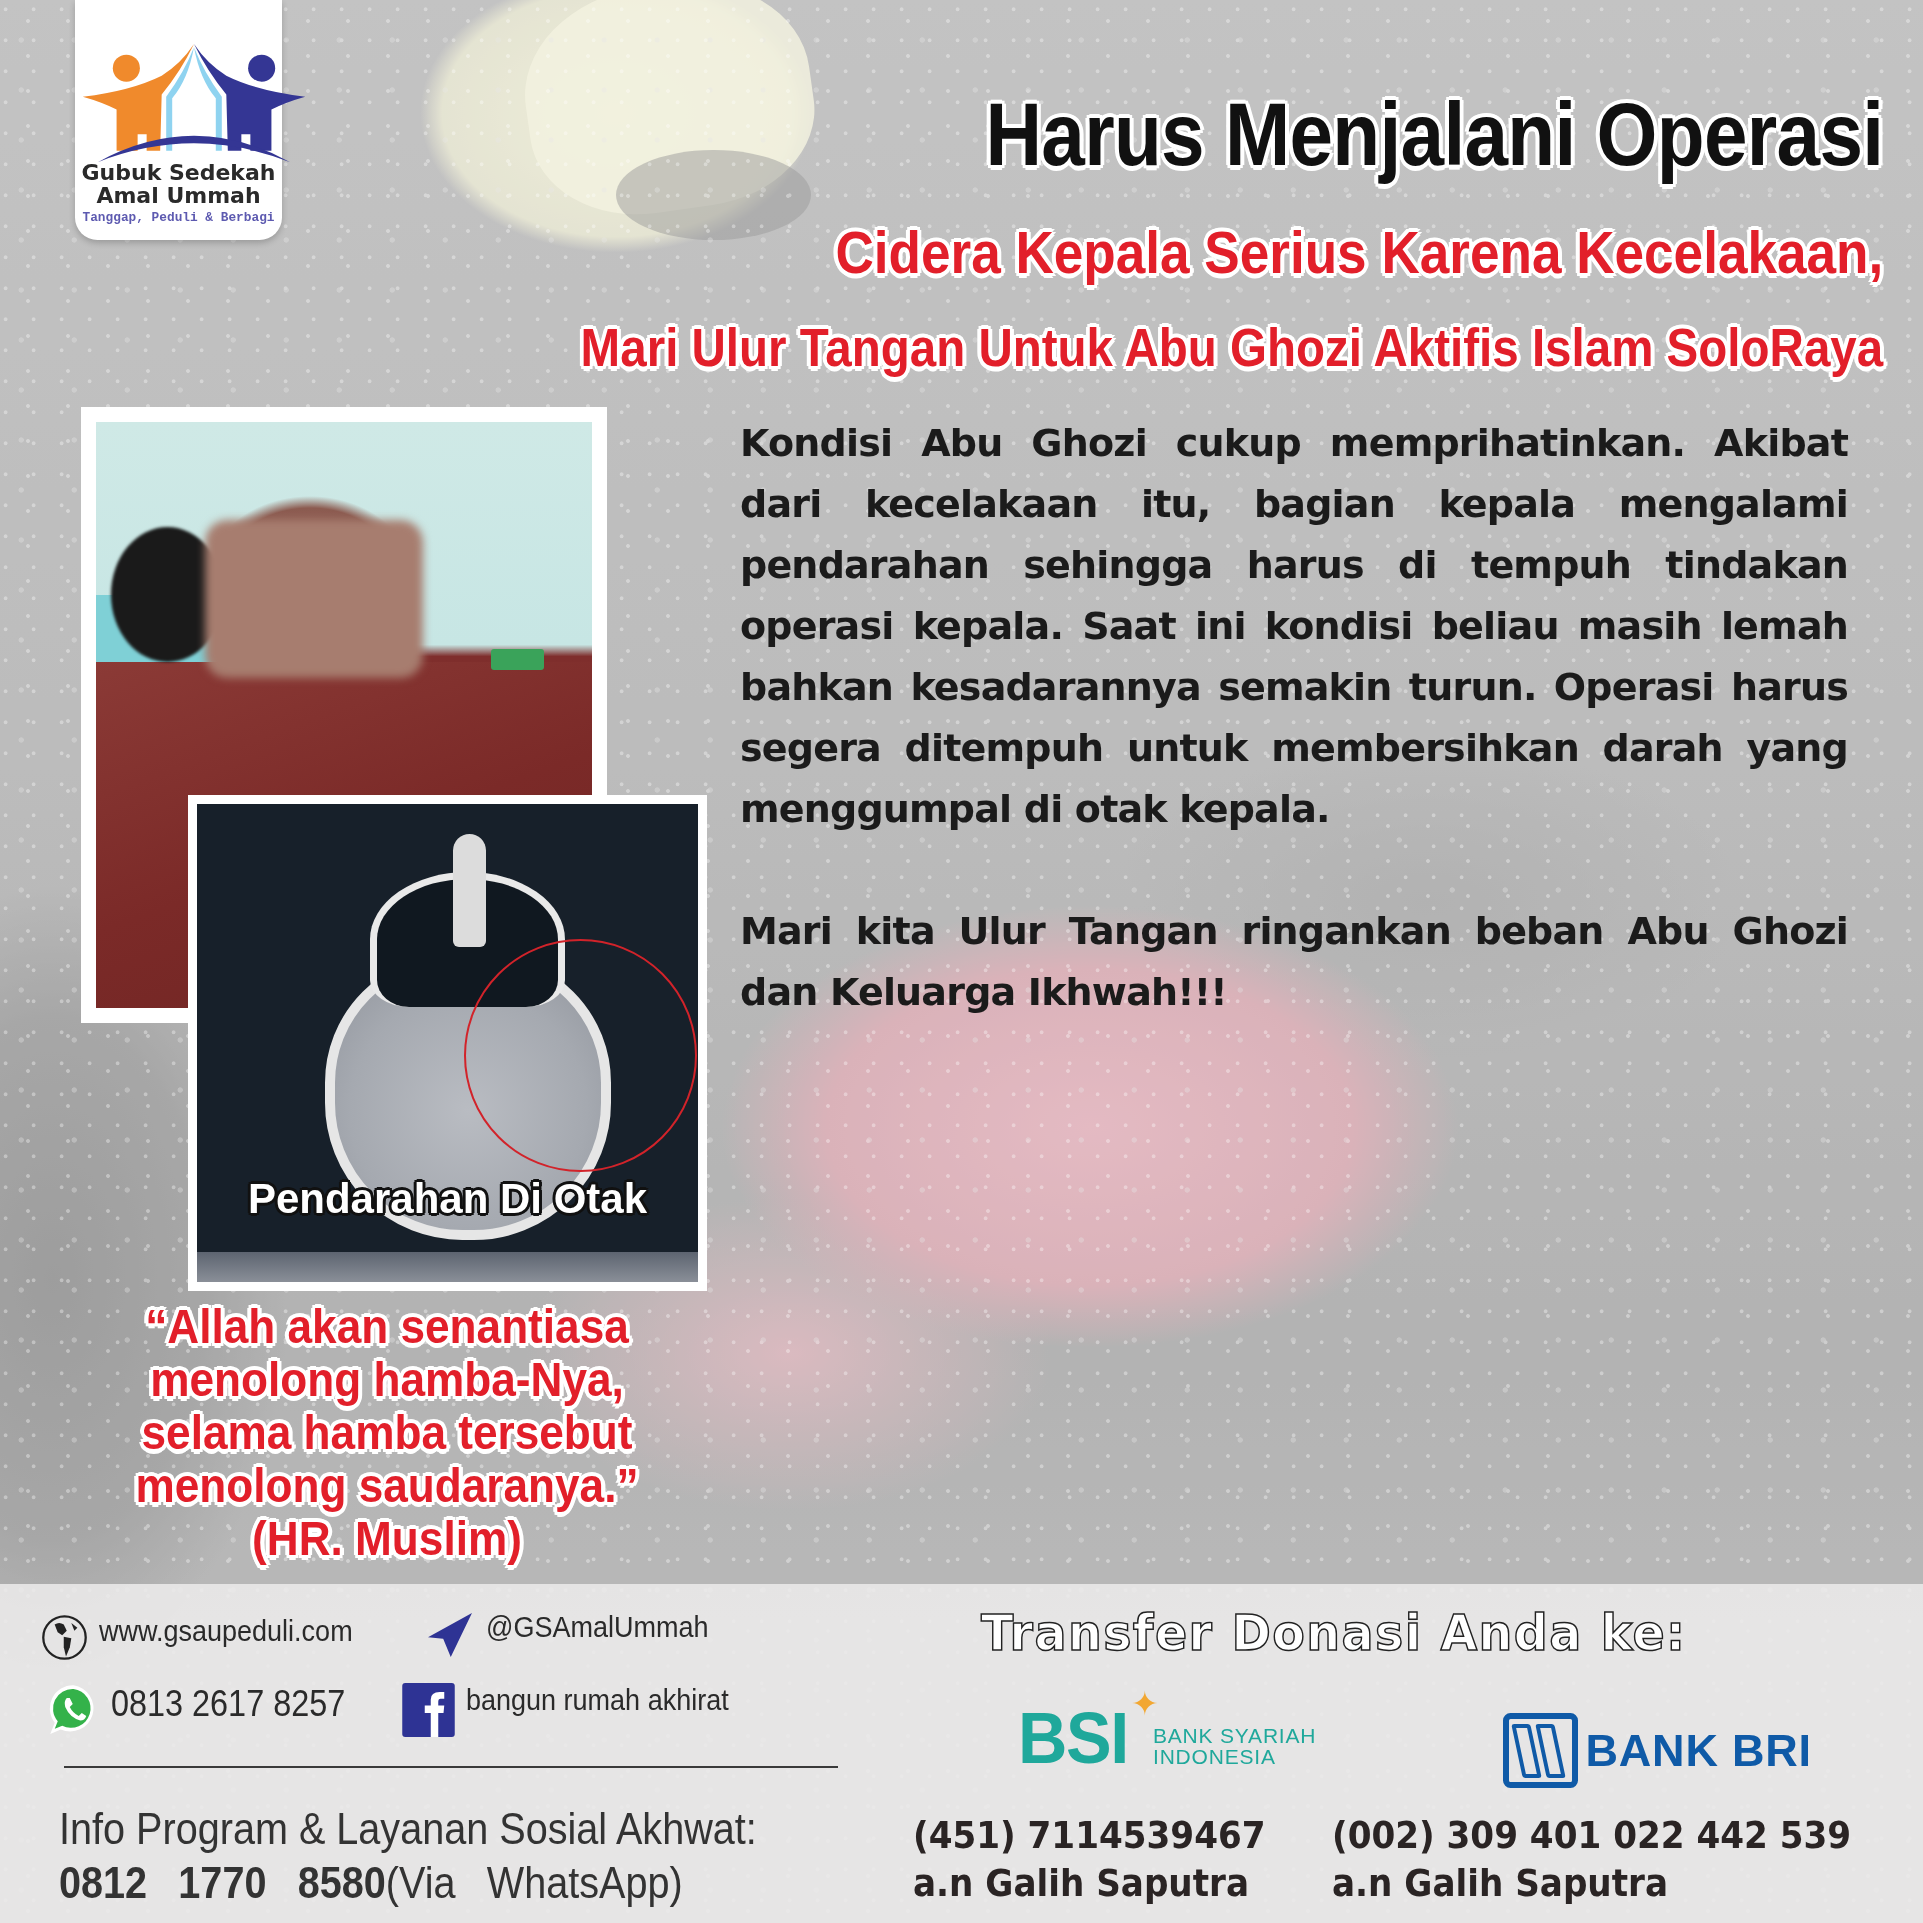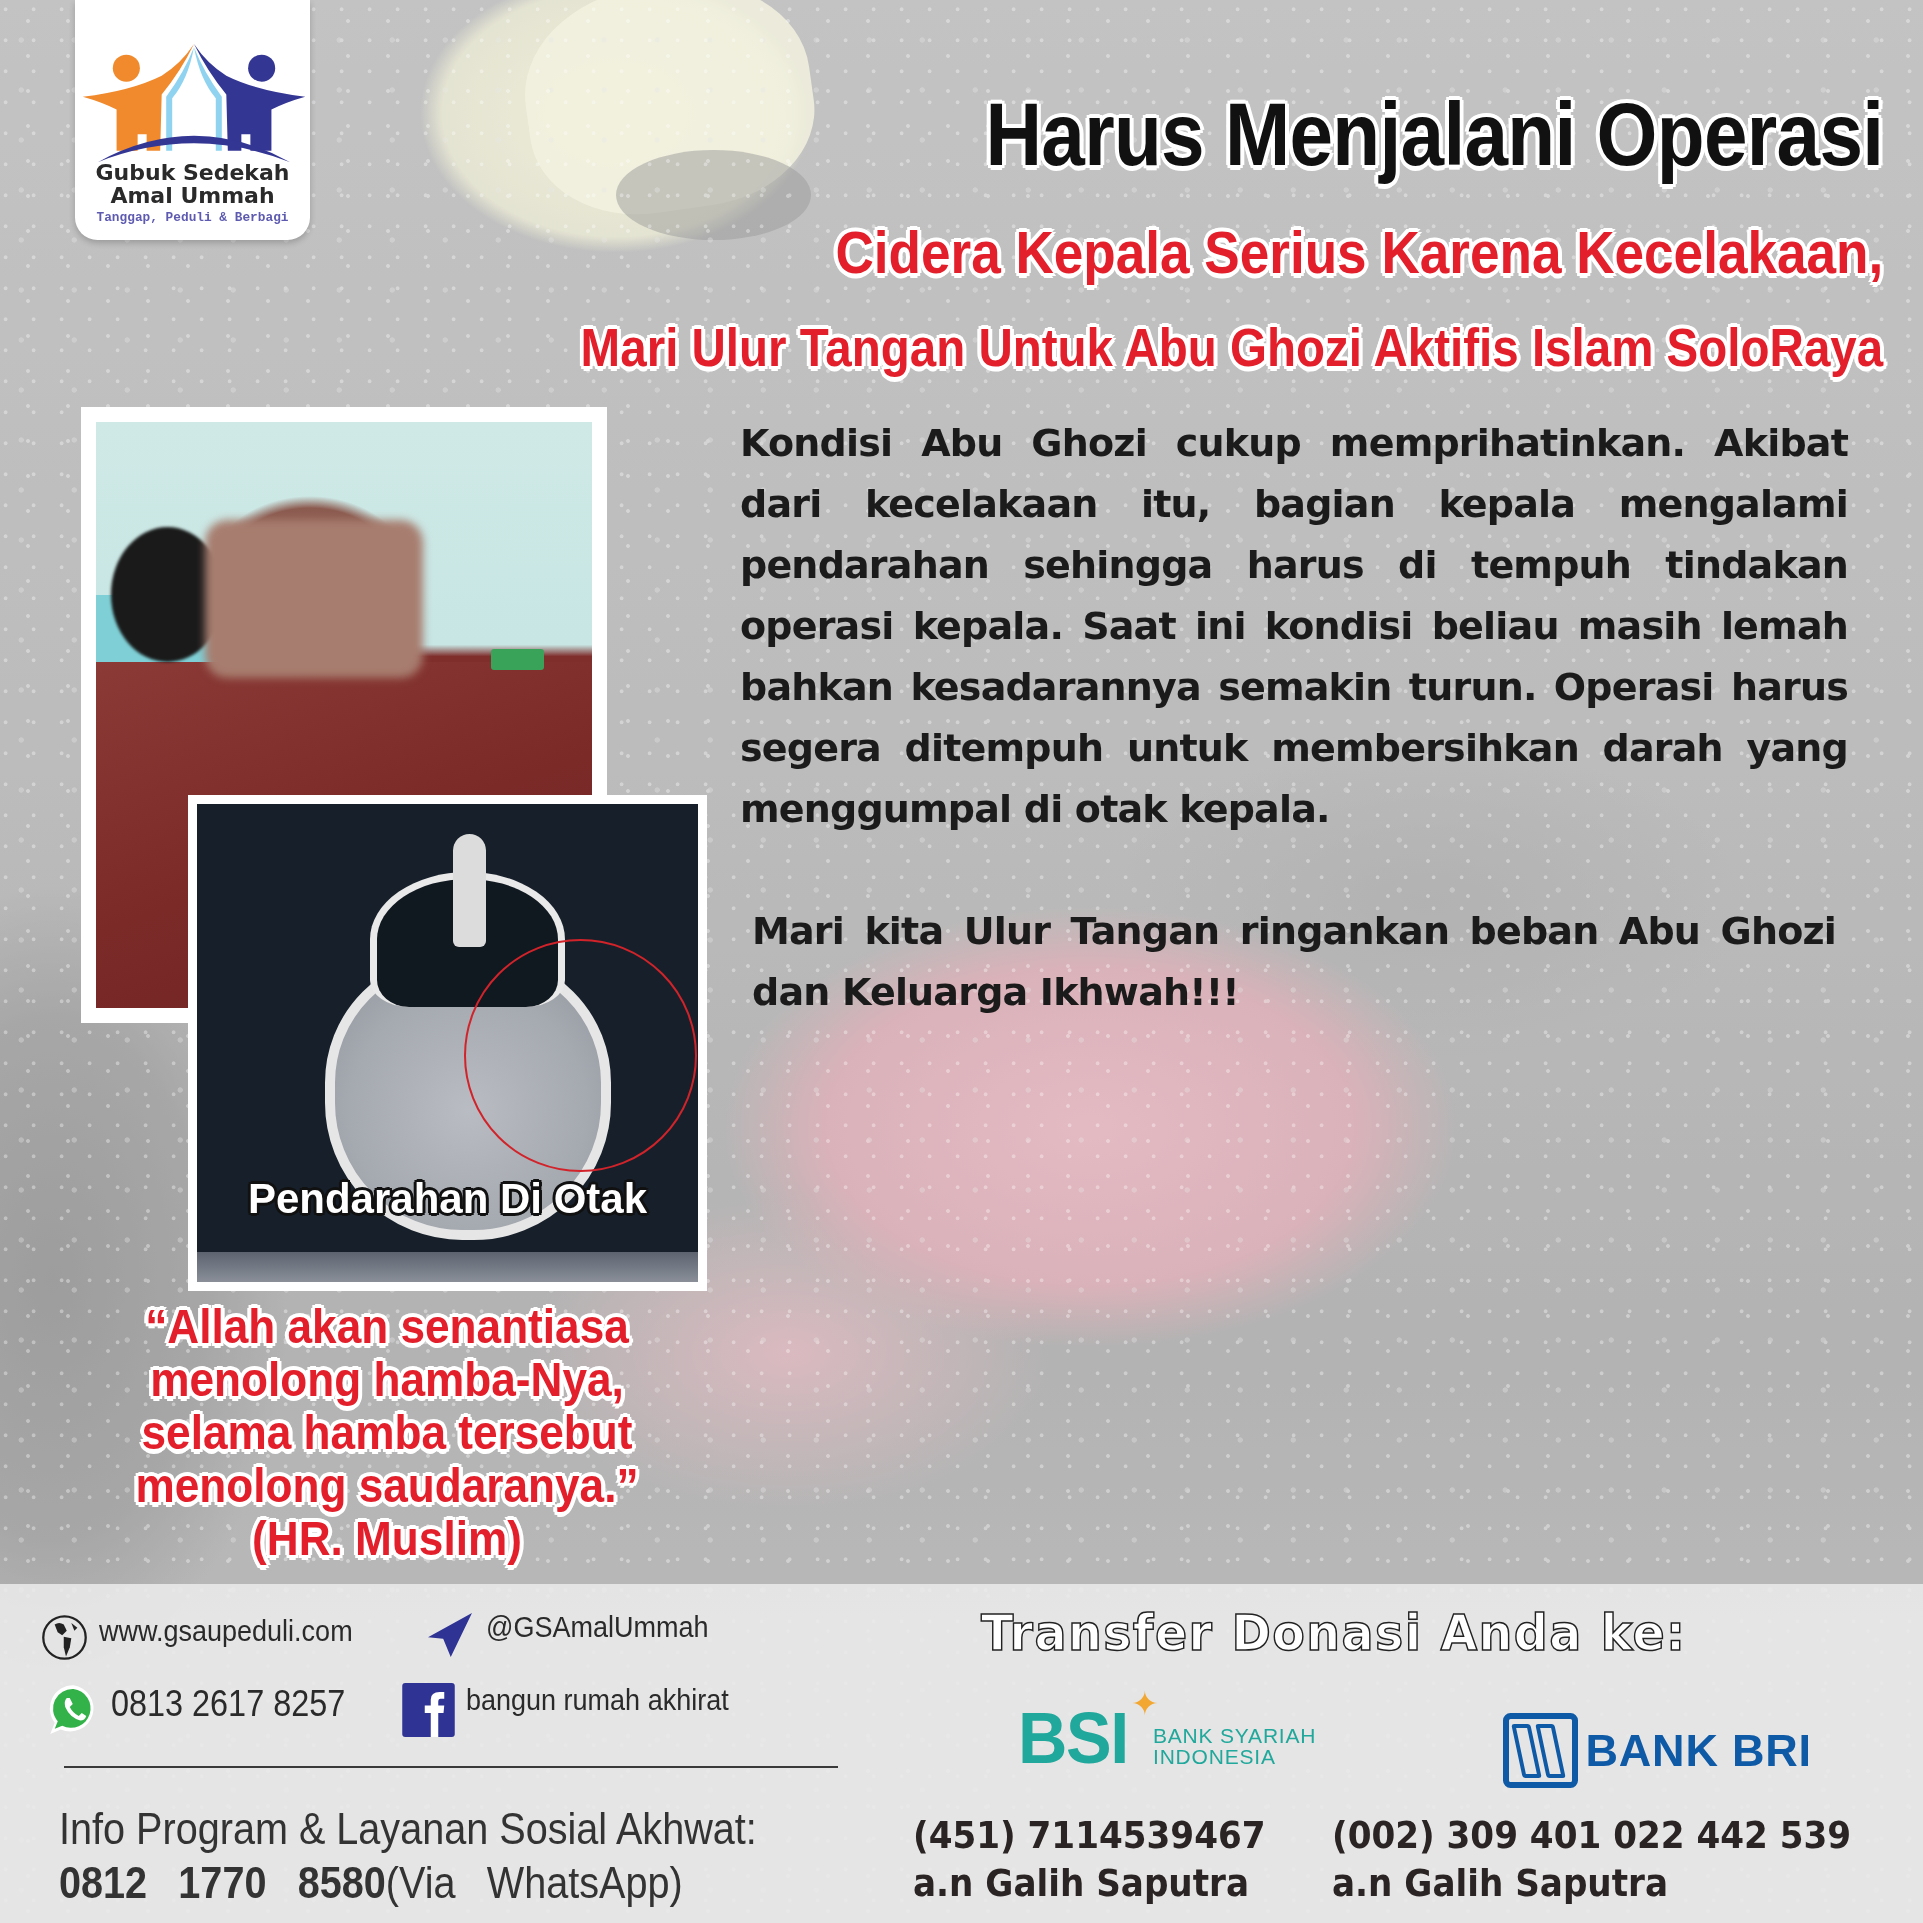--- a/index.html
+++ b/index.html
@@ -18,21 +18,21 @@
     background-image:
       radial-gradient(circle at 20% 30%,#fff 0 1.5px,transparent 2.3px),
       radial-gradient(circle at 70% 60%,#fff 0 1.5px,transparent 2.3px),
       radial-gradient(circle at 40% 80%,#ddd 0 2.3px,transparent 3px);
     background-size:28px 31px,40px 35px,53px 50px;}
   .bg .veil{position:absolute;inset:0;background:rgba(255,255,255,0.32)}
   .bg .helmet{position:absolute;left:526px;top:-15px;width:286px;height:225px;border-radius:45% 45% 40% 40%;background:#ecebd0;opacity:.85;transform:rotate(-8deg)}
   .bg .helmet-visor{position:absolute;left:616px;top:150px;width:195px;height:90px;border-radius:50%;background:#6b6b6b;opacity:.5}
 
   
-  .logo{position:absolute;left:75px;top:0;width:235px;height:240px;background:#fff;border-radius:0 0 22.5px 22.5px;box-shadow:0 3px 6px rgba(0,0,0,.2);text-align:center}
+  .logo{position:absolute;left:75px;top:0;width:207px;height:240px;background:#fff;border-radius:0 0 22.5px 22.5px;box-shadow:0 3px 6px rgba(0,0,0,.2);text-align:center}
   .logo svg{position:absolute;left:3.8px;top:38px}
   .logo .l1{position:absolute;left:0;right:0;top:162px;font-family:"DejaVu Sans",sans-serif;font-weight:bold;font-size:22px;color:#2a2a2a;line-height:22px}
   .logo .l2{position:absolute;left:0;right:0;top:185px;font-family:"DejaVu Sans",sans-serif;font-weight:bold;font-size:22px;color:#2a2a2a;line-height:22px}
   .logo .tag{position:absolute;left:0;right:0;top:210px;font-family:Liberation Mono, monospace;font-weight:bold;font-size:12.8px;color:#5d5ab0}
 
   
   .h-title{position:absolute;right:41px;top:83px;font-family:"Liberation Sans",sans-serif;font-weight:bold;font-size:89px;letter-spacing:-0.8px;color:#111;
     text-shadow:0 0 0 #fff,4.5px 0 0 #fff,-4.5px 0 0 #fff,0 4.5px 0 #fff,0 -4.5px 0 #fff,3px 3px 0 #fff,-3px 3px 0 #fff,3px -3px 0 #fff,-3px -3px 0 #fff;transform:scaleX(.88);transform-origin:right center;white-space:nowrap}
   .h-sub1,.h-sub2{position:absolute;right:41px;font-family:"Liberation Sans",sans-serif;font-weight:bold;color:#e21f2a;white-space:nowrap;transform-origin:right center;
     text-shadow:4.5px 0 0 #fff,-4.5px 0 0 #fff,0 4.5px 0 #fff,0 -4.5px 0 #fff,3px 3px 0 #fff,-3px 3px 0 #fff,3px -3px 0 #fff,-3px -3px 0 #fff}
@@ -63,21 +63,21 @@
   .photo2 .screen-bar{position:absolute;left:0;right:0;bottom:0;height:30px;background:linear-gradient(180deg,#5d6470,#8a8f98)}
 
   
   .quote{position:absolute;left:90px;top:1300px;width:594px;text-align:center;font-family:"Liberation Sans",sans-serif;font-weight:bold;font-size:48px;line-height:53px;color:#e21f2a;
     text-shadow:4.5px 0 0 #fff,-4.5px 0 0 #fff,0 4.5px 0 #fff,0 -4.5px 0 #fff,3px 3px 0 #fff,-3px 3px 0 #fff,3px -3px 0 #fff,-3px -3px 0 #fff}
   .quote span{display:block;transform:scaleX(.92)}
 
   
   .body{position:absolute;left:740px;top:413px;width:1108px;font-family:"DejaVu Sans",sans-serif;font-weight:bold;font-size:38px;line-height:61px;color:#1b1b1b;text-align:justify}
   .body p{margin:0 0 61px 0;letter-spacing:-0.8px}
-  .body p.last{margin:12px}
+  .body p.last{margin:0}
   .body p.sp{letter-spacing:0.8px}
 
   
   .footer{position:absolute;left:0;top:1584px;width:1924px;height:340px;background:rgba(236,234,234,0.88)}
   .contact{position:absolute;display:flex;align-items:flex-start;font-family:"Liberation Sans",sans-serif;color:#2a2a2a}
   .contact .t{font-size:30px;transform:scaleX(.9);transform-origin:left center;white-space:nowrap}
   .ic{display:inline-block;margin-right:10.5px}
   .divider{position:absolute;left:64px;top:1766px;width:774px;height:2.3px;background:#3a3a3a}
   .info1{position:absolute;left:59px;top:1804px;font-size:44px;color:#333;transform:scaleX(.9);transform-origin:left center;white-space:nowrap}
   .info2{position:absolute;left:59px;top:1858px;font-size:44px;color:#333;white-space:nowrap;transform:scaleX(.9);transform-origin:left center;word-spacing:22.5px}

